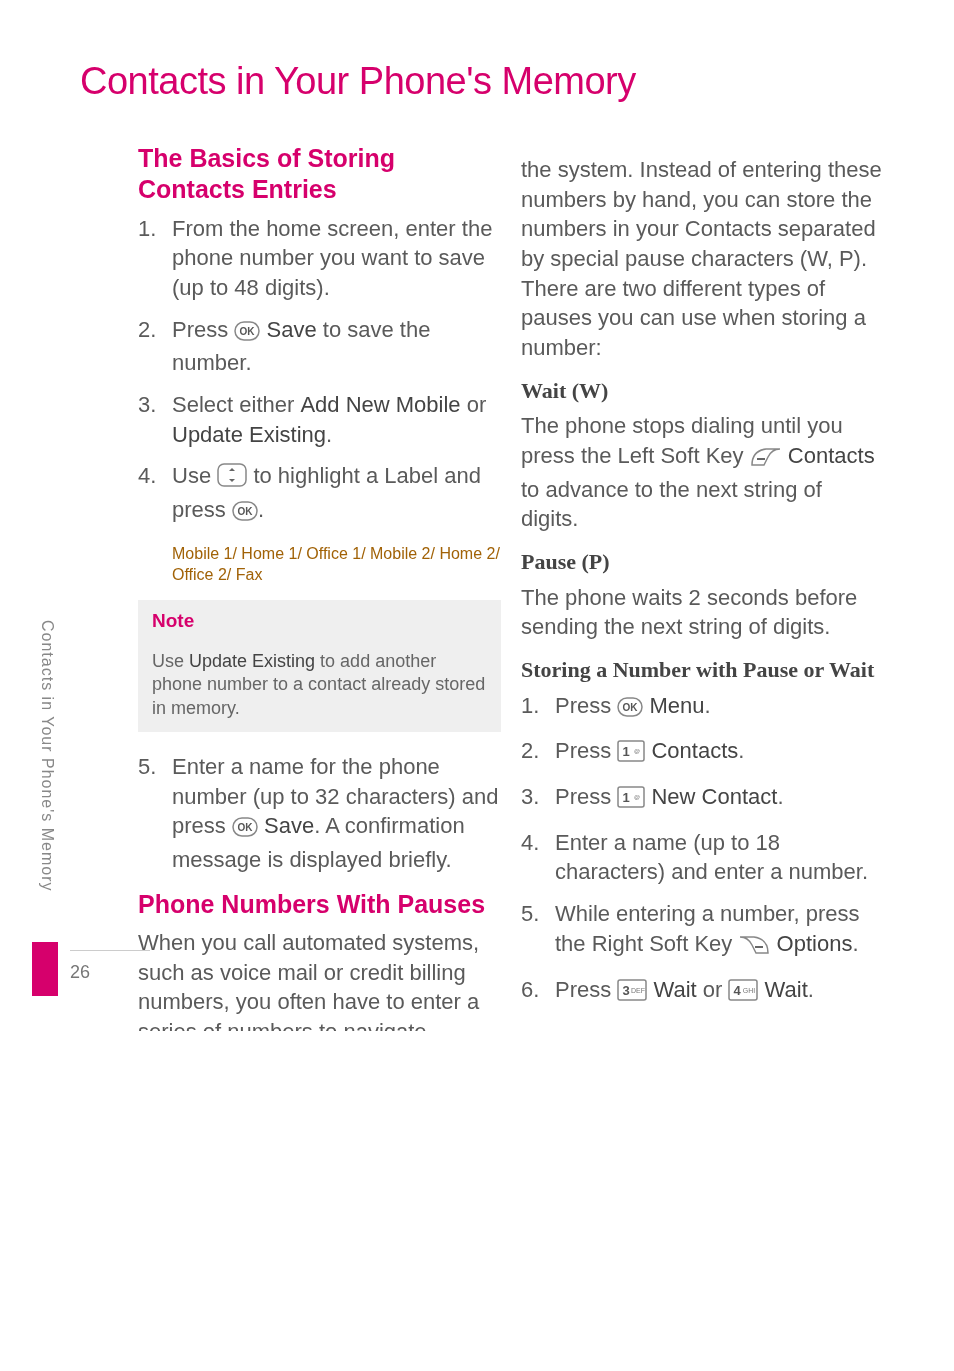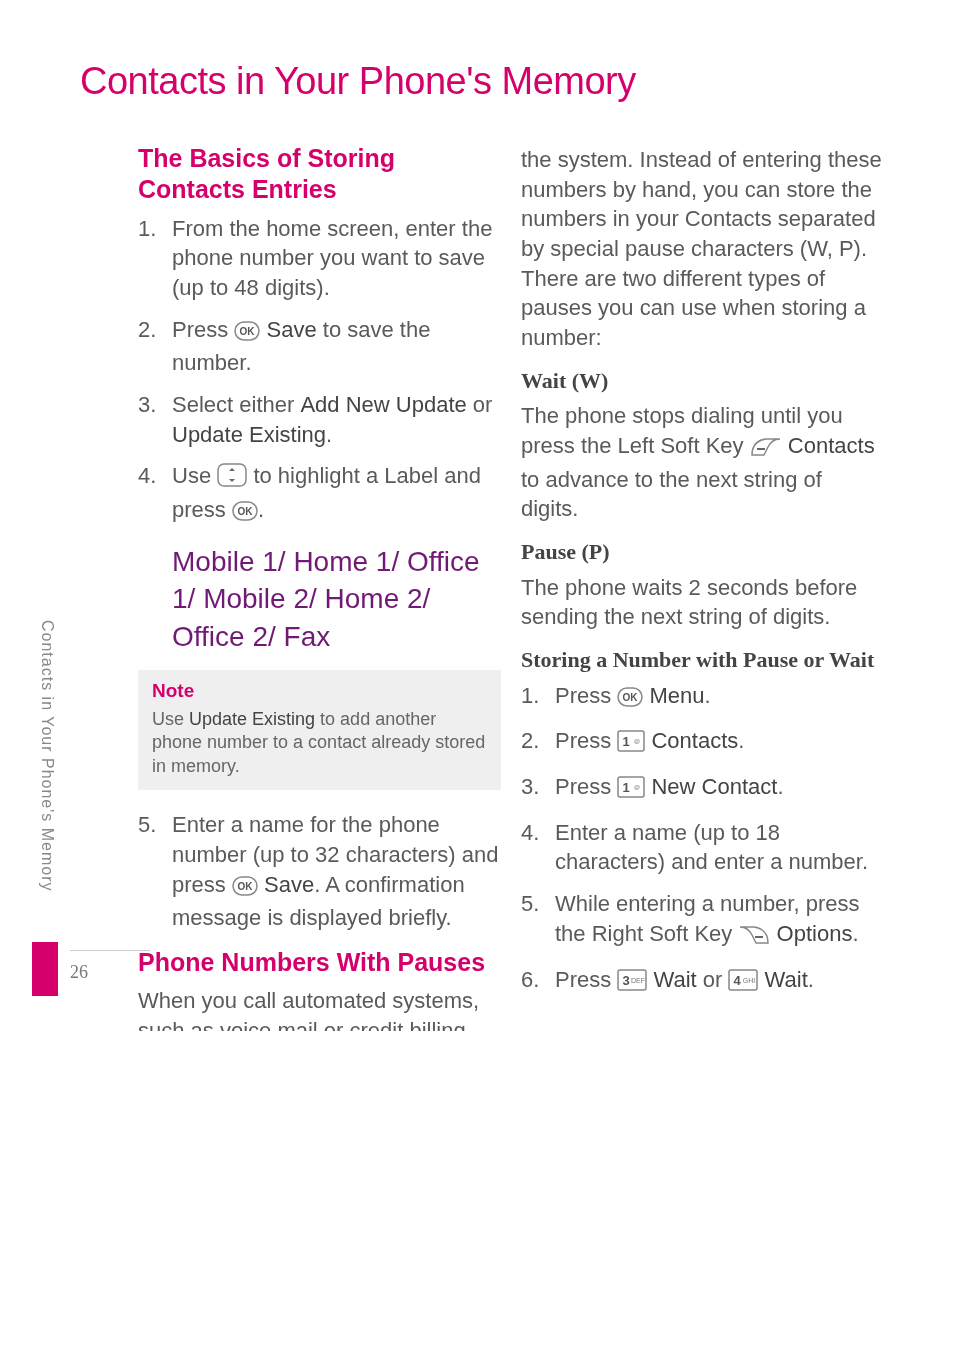--- a/index.html
+++ b/index.html
@@ -46,21 +46,20 @@
     width: 26px;
     height: 54px;
     background: #d6006c;
   }
   .page-number {
     position: absolute;
     left: 70px;
     bottom: 48px;
     color: #777;
     font-size: 18px;
-    font-family: Liberation Serif, serif;
   }
   .cols {
     display: flex;
     gap: 20px;
     margin-left: 58px;
   }
   .col {
     flex: 1;
     min-width: 0;
   }
@@ -89,36 +88,36 @@
   ol.steps > li::before {
     counter-increment: step;
     content: counter(step) ".";
     position: absolute;
     left: 0;
     color: #5a5a5a;
   }
   ol.steps.start5 { counter-reset: step 4; }
   .bold { color: #444; font-weight: 500; }
   .sub-para {
-    font-size: 28px;
-    color: #701a75;
+    font-size: 16px;
+    color: #a16207;
     font-weight: 500;
     line-height: 1.35;
     margin: 8px 0 14px 34px;
   }
   .note-box {
     background: #efefef;
     padding: 10px 14px 12px 14px;
     margin: 8px 0 20px 0;
   }
   .note-title {
     color: #d6006c;
     font-weight: 600;
     font-size: 19px;
-    margin: 0 0 6px 0;
+    margin: 0 0 18px 0;
   }
   .note-body {
     font-size: 18px;
     color: #666;
     line-height: 1.3;
     font-weight: 300;
   }
   .body-para {
     font-size: 22px;
     color: #5a5a5a;
@@ -172,21 +171,21 @@
           <span class="icon">
             <svg width="26" height="20" viewBox="0 0 26 20">
                 <rect x="1" y="1" width="24" height="18" rx="9" fill="#fff" stroke="#888" stroke-width="1.5"></rect>
                 <text x="13" y="14" font-size="10" text-anchor="middle" fill="#555" font-family="Arial" font-weight="bold">OK</text>
               </svg>
           </span>
           <span class="bold">Save</span>
           <span> to save the number.</span>
         </li>
         <li>
-          <span>Select either </span><span class="bold">Add New Update</span><span> or </span><span class="bold">Update Existing</span><span>.</span>
+          <span>Select either </span><span class="bold">Add New Mobile</span><span> or </span><span class="bold">Update Existing</span><span>.</span>
         </li>
         <li>
           <span>Use </span>
           <span class="icon">
             <svg width="30" height="24" viewBox="0 0 30 24">
                 <rect x="1" y="1" width="28" height="22" rx="6" fill="#fff" stroke="#888" stroke-width="1.5"></rect>
                 <path d="M15 5 l3 3 h-6 z" fill="#666"></path>
                 <path d="M15 19 l3 -3 h-6 z" fill="#666"></path>
               </svg>
           </span>
@@ -222,21 +221,21 @@
         </li>
       </ol>
 
       <h2 class="section-heading">Phone Numbers With Pauses</h2>
       <p class="body-para">When you call automated systems, such as voice mail or credit billing numbers, you often have to enter a series of numbers to navigate through</p>
 
     </div>
 
     <div class="col">
 
-      <p class="body-para" style="margin-top:2px">the system. Instead of entering these numbers by hand, you can store the numbers in your Contacts separated by special pause characters (W, P). There are two different types of pauses you can use when storing a number:</p>
+      <p class="body-para" style="margin-top:12px">the system. Instead of entering these numbers by hand, you can store the numbers in your Contacts separated by special pause characters (W, P). There are two different types of pauses you can use when storing a number:</p>
 
       <div class="sub-heading-black">Wait (W)</div>
       <p class="body-para">
         <span>The phone stops dialing until you press the Left Soft Key </span>
         <span class="icon">
           <svg width="32" height="20" viewBox="0 0 32 20">
               <path d="M2 18 Q2 4 16 2 L30 2 Q22 2 18 10 L14 18 Z" fill="#fff" stroke="#888" stroke-width="1.5"></path>
               <line x1="7" y1="12" x2="15" y2="12" stroke="#666" stroke-width="2"></line>
             </svg>
         </span>

